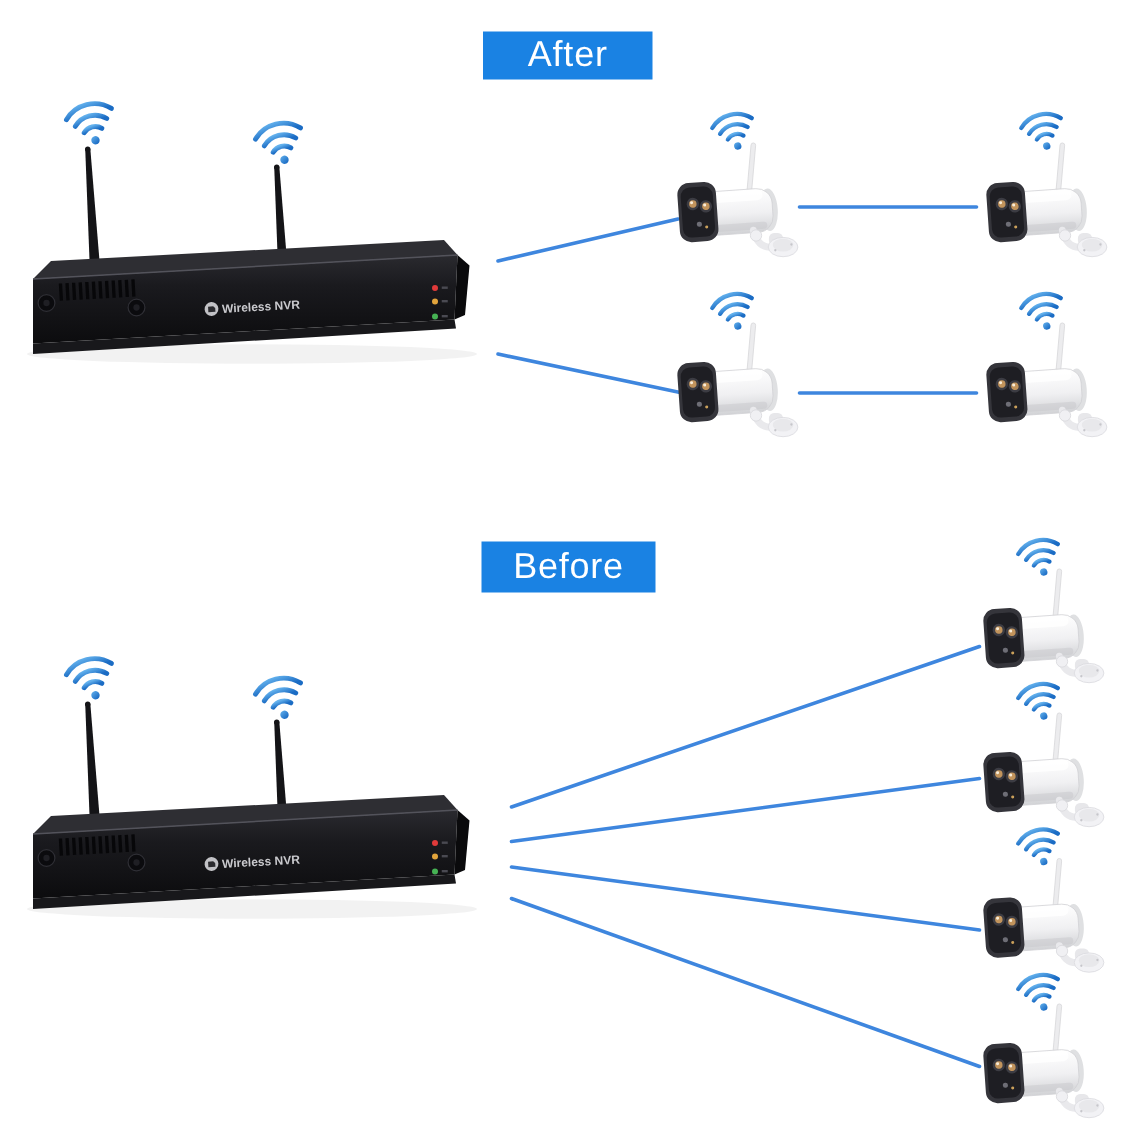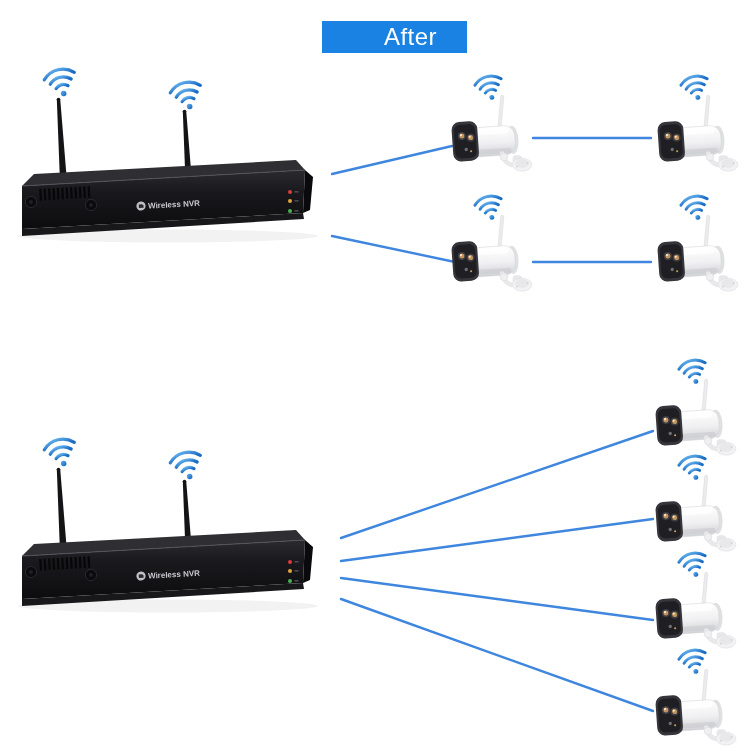--- a/index.html
+++ b/index.html
@@ -3,21 +3,21 @@
 <meta charset="utf-8">
 <style>
   html,body{margin:0;padding:0;background:#fff;}
   .canvas{
     position:relative;width:750px;height:750px;background:#ffffff;overflow:hidden;
     font-family:"Liberation Sans",sans-serif;
   }
   .badge{
     position:absolute;display:flex;align-items:center;justify-content:center;
     background:#1a82e3;color:#ffffff;border-radius:0;
-    font-size:24px;font-weight:500;letter-spacing:0.5px;z-index:3;padding-left:32px;
+    font-size:24px;font-weight:500;letter-spacing:0.5px;z-index:3;
   }
   #after-badge{left:322px;top:21px;width:113px;height:32px;}
   #before-badge{left:321px;top:361px;width:116px;height:34px;}
   .lines-layer{position:absolute;left:0;top:0;z-index:1;}
   .device{position:absolute;z-index:2;}
   .defs-holder{position:absolute;width:0;height:0;overflow:hidden;}
   svg text{font-family:"Liberation Sans",sans-serif;}
 </style>
 </head>
 <body>
@@ -127,20 +127,23 @@
       </g>
     </g>
   </defs>
 </svg>
 
 <div class="canvas">
 
   <div class="badge" id="after-badge">
     <span>After</span>
   </div>
+  <div class="badge" id="before-badge">
+    <span>Before</span>
+  </div>
 
   <svg class="lines-layer" width="750" height="750" viewBox="0 0 750 750">
     <g stroke="#3e86de" stroke-width="2.4" stroke-linecap="round">
       <line x1="332" y1="174" x2="452" y2="146"></line>
       <line x1="533" y1="138" x2="651" y2="138"></line>
       <line x1="332" y1="236" x2="455" y2="262"></line>
       <line x1="533" y1="262" x2="651" y2="262"></line>
       <line x1="341" y1="538" x2="653" y2="431"></line>
       <line x1="341" y1="561" x2="653" y2="519"></line>
       <line x1="341" y1="578" x2="653" y2="620"></line>

